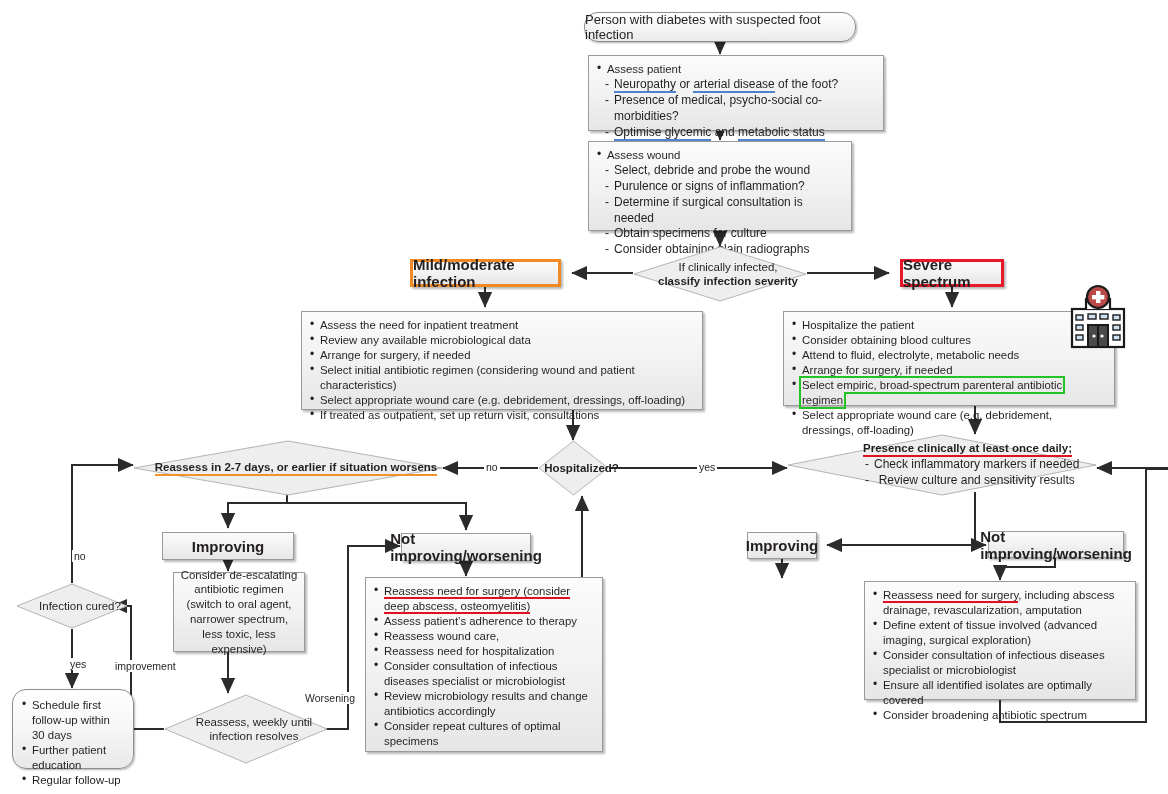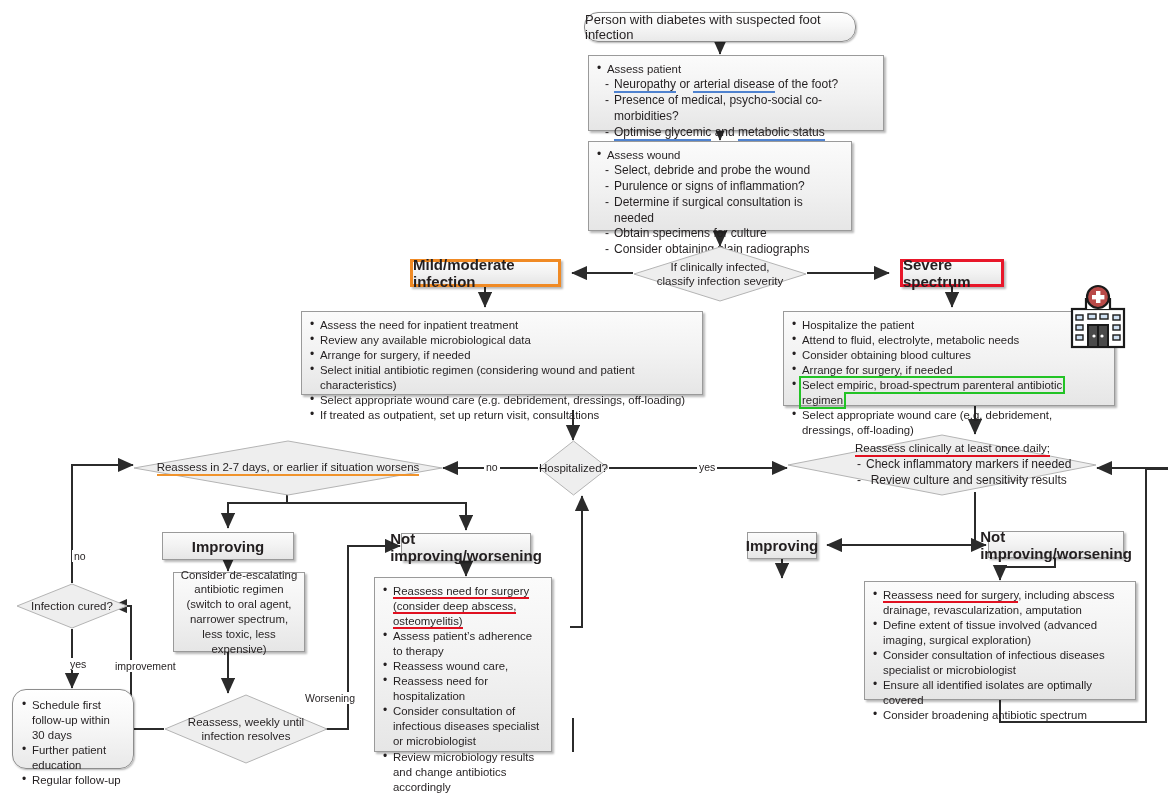--- a/index.html
+++ b/index.html
@@ -30,41 +30,41 @@
     display:flex;align-items:center;justify-content:center;
     font-weight:bold;font-size:15px;
   }
   .box.orange{border:3px solid #f08a24;}
   .box.red{border:3px solid #e8172a;}
 
   
   .diamond{position:absolute;}
   .diamond svg{position:absolute;left:0;top:0;}
   .diamond .dlabel{
-    position:absolute;left:0;top:0;width:100%;height:100%;
+    position:absolute;left:8px;top:0;width:100%;height:100%;
     display:flex;flex-direction:column;align-items:center;justify-content:center;
     text-align:center;font-size:11.5px;line-height:1.25;
   }
 
   
   ul.b{list-style:none;margin:0;padding:0;}
   ul.b>li{position:relative;padding-left:11px;line-height:1.32;font-size:11.4px;}
   ul.b>li:before{content:"\2022";position:absolute;left:1px;top:-1px;font-size:12px;}
   ul.d{list-style:none;margin:0;padding:0 0 0 9px;}
   ul.d>li{position:relative;padding-left:9px;line-height:1.32;font-size:12px;}
   ul.d>li:before{content:"-";position:absolute;left:0;top:0;}
 
   .u-blue{border-bottom:2px solid #4f82cf;}
   .u-red{border-bottom:2px solid #e01020;}
   .u-orange{border-bottom:2.5px solid #f0932c;}
   .hl-green{outline:2px solid #22c325;outline-offset:1px;}
 
   .wirelabel{position:absolute;font-size:10.5px;color:#231f20;background:#fff;padding:0 2px;}
 
-  .hdr-bold{font-weight:normal;}
+  .hdr-bold{font-weight:bold;}
 
   
   .hosp{position:absolute;}
 </style>
 </head>
 <body>
 
 <div id="canvas">
 
   <svg id="wires" viewBox="0 0 1168 794">
@@ -178,36 +178,36 @@
   </div>
 
   <div class="node box titlebox orange" style="left:410px;top:259px;width:151px;height:28px;">
     <span>Mild/moderate infection</span>
   </div>
 
   <div class="node box titlebox red" style="left:900px;top:259px;width:104px;height:28px;">
     <span>Severe spectrum</span>
   </div>
 
-  <div class="node box listbox" style="left:301px;top:311px;width:402px;height:84px;">
+  <div class="node box listbox" style="left:301px;top:311px;width:402px;height:99px;">
     <ul class="b">
       <li>Assess the need for inpatient treatment</li>
       <li>Review any available microbiological data</li>
       <li>Arrange for surgery, if needed</li>
       <li>Select initial antibiotic regimen (considering wound and patient characteristics)</li>
       <li>Select appropriate wound care (e.g. debridement, dressings, off-loading)</li>
       <li>If treated as outpatient, set up return visit, consultations</li>
     </ul>
   </div>
 
   <div class="node box listbox" style="left:783px;top:311px;width:332px;height:95px;">
     <ul class="b">
       <li>Hospitalize the patient</li>
+      <li>Consider obtaining blood cultures</li>
       <li>Attend to fluid, electrolyte, metabolic needs</li>
-      <li>Consider obtaining blood cultures</li>
       <li>Arrange for surgery, if needed</li>
       <li><span class="hl-green">Select empiric, broad-spectrum parenteral antibiotic regimen</span></li>
       <li>Select appropriate wound care (e.g. debridement, dressings, off-loading)</li>
     </ul>
   </div>
 
   <div class="hosp" style="left:1062px;top:283px;width:72px;height:72px;">
     <svg width="72" height="72" viewBox="0 0 72 72">
       <rect x="10" y="26" width="52" height="38" fill="#ffffff" stroke="#1a1a1a" stroke-width="2.2"></rect>
       <path d="M24,26 L24,16 L48,16 L48,26" fill="#ffffff" stroke="#1a1a1a" stroke-width="2.2"></path>
@@ -245,41 +245,41 @@
     <div class="dlabel">
       <span class="hdr-bold u-orange">Reassess in 2-7 days, or earlier if situation worsens</span>
     </div>
   </div>
 
   <div class="diamond" style="left:787px;top:434px;width:310px;height:62px;">
     <svg width="310" height="62">
       <polygon points="155,1 309,31 155,61 1,31" fill="#eeeeee" stroke="#b4b4b4" stroke-width="1"></polygon>
     </svg>
     <div class="dlabel" style="align-items:flex-start;padding-left:68px;">
-      <span class="hdr-bold u-red" style="text-align:left;">Reassess clinically at least once daily;</span>
+      <span class="hdr-bold u-red" style="text-align:left;">Presence clinically at least once daily;</span>
       <ul class="d" style="padding-left:2px;">
         <li>Check inflammatory markers if needed</li>
         <li>Review culture and sensitivity results</li>
       </ul>
     </div>
   </div>
 
   <div class="node box titlebox" style="left:162px;top:532px;width:132px;height:28px;">
     <span>Improving</span>
   </div>
 
   <div class="node box titlebox" style="left:401px;top:533px;width:130px;height:28px;">
     <span>Not improving/worsening</span>
   </div>
 
   <div class="node box" style="left:173px;top:572px;width:132px;height:80px;display:flex;align-items:center;justify-content:center;text-align:center;padding:4px 6px;">
     <span style="font-size:11.4px;line-height:1.3;">Consider de-escalating antibiotic regimen (switch to oral agent, narrower spectrum, less toxic, less expensive)</span>
   </div>
 
-  <div class="node box listbox" style="left:365px;top:577px;width:178px;height:175px;margin-left:9px;">
+  <div class="node box listbox" style="left:365px;top:577px;width:238px;height:175px;">
     <ul class="b">
       <li><span class="u-red">Reassess need for surgery (consider deep abscess, osteomyelitis)</span></li>
       <li>Assess patient’s adherence to therapy</li>
       <li>Reassess wound care,</li>
       <li>Reassess need for hospitalization</li>
       <li>Consider consultation of infectious diseases specialist or microbiologist</li>
       <li>Review microbiology results and change antibiotics accordingly</li>
       <li>Consider repeat cultures of optimal specimens</li>
     </ul>
   </div>

